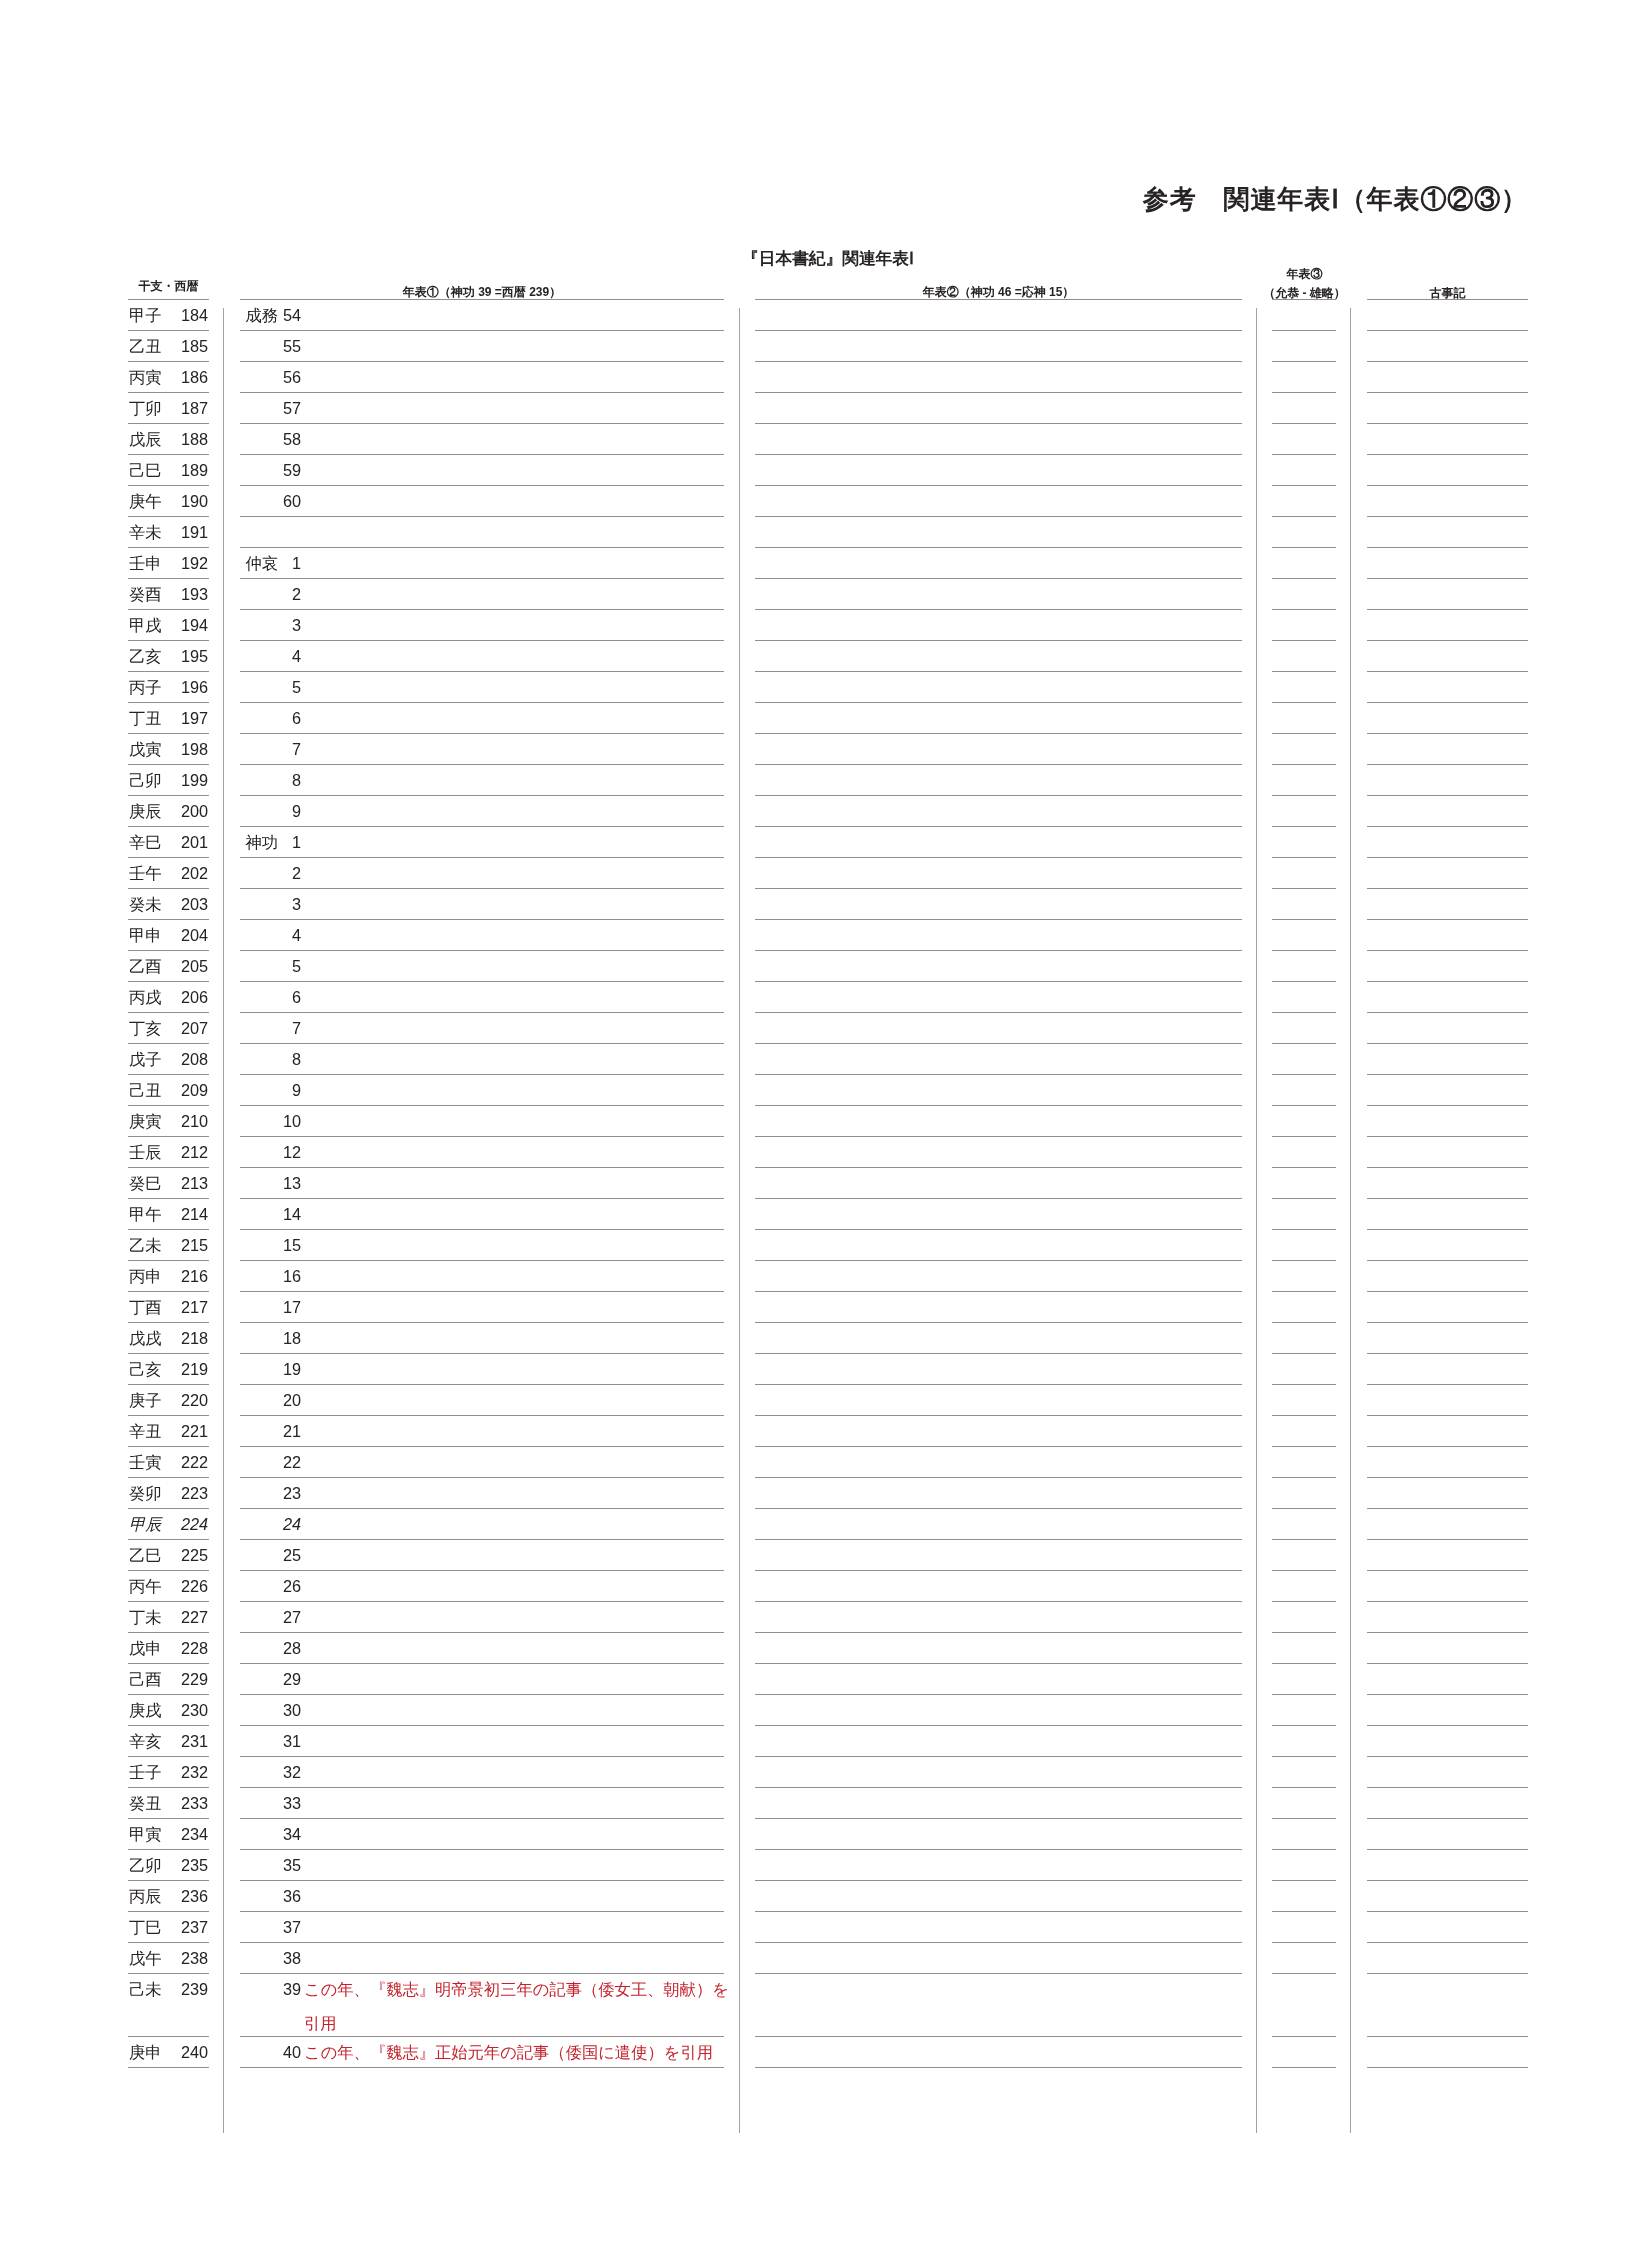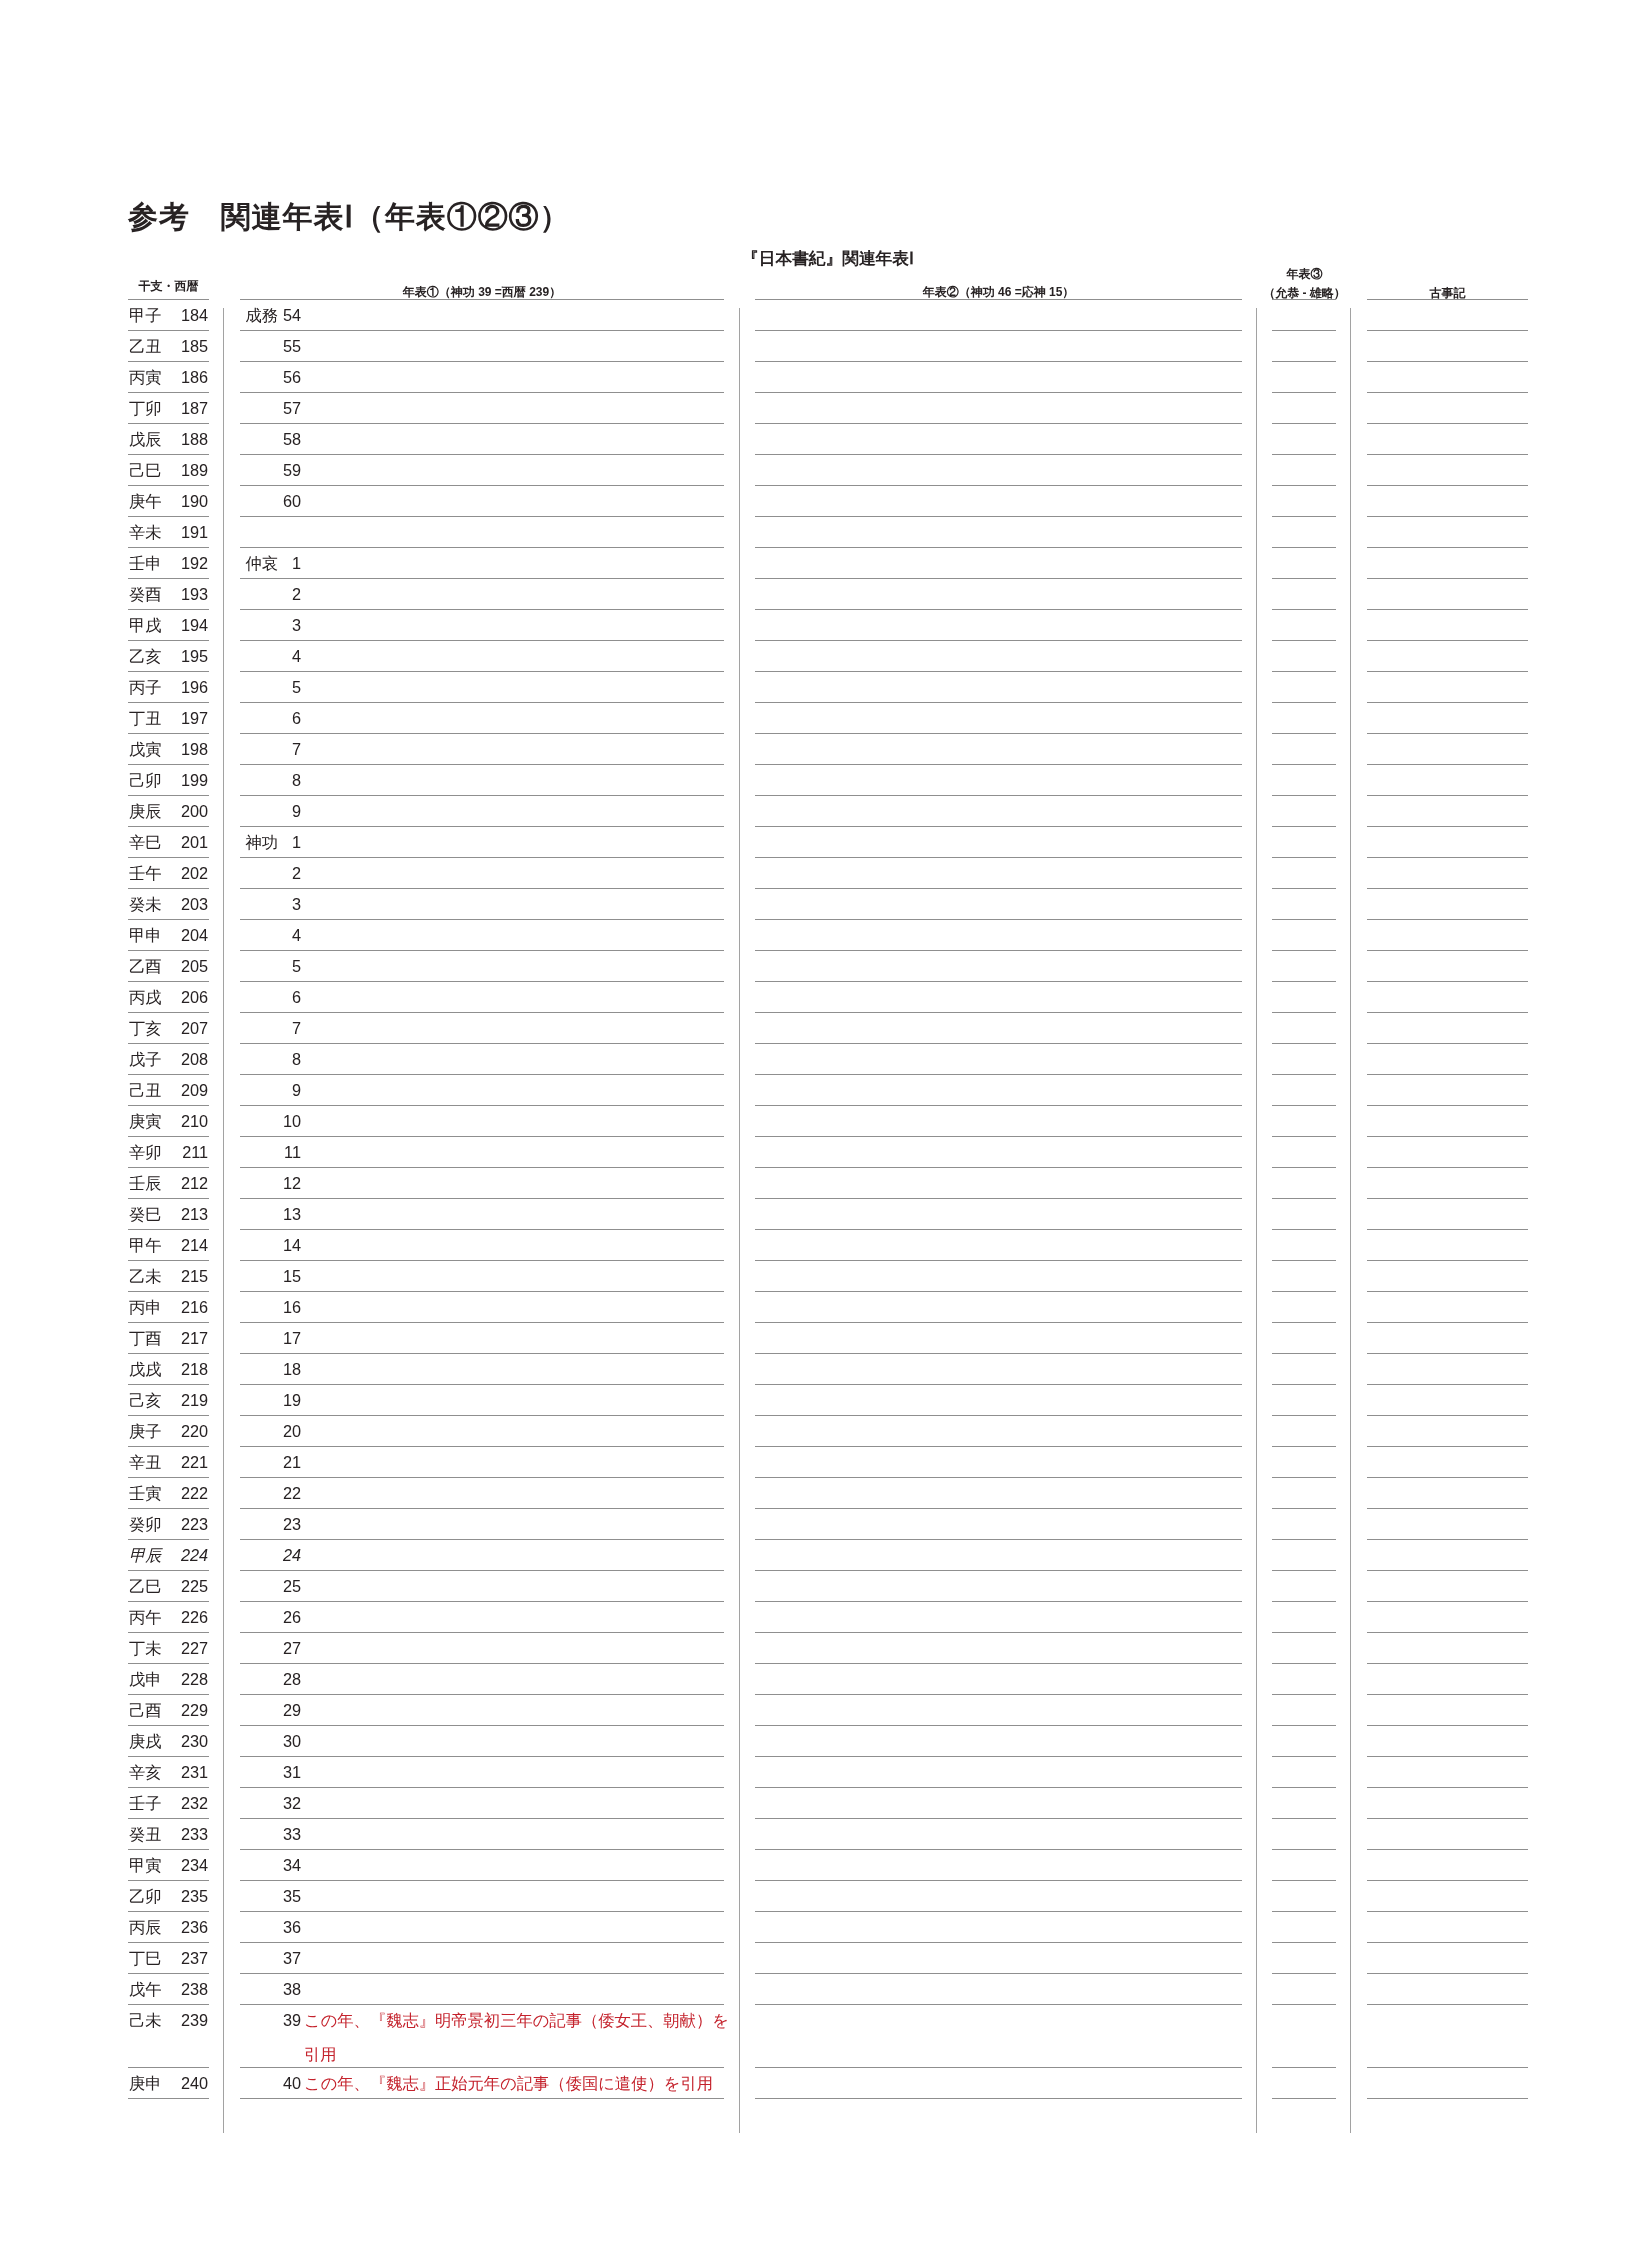--- a/index.html
+++ b/index.html
@@ -13,24 +13,23 @@
     width:1634px;height:2315px;
     background:#ffffff;
     font-family:"Liberation Sans", sans-serif;
     color:var(--ink);
     position:relative;
     overflow:hidden;
   }
   .abs{position:absolute;}
   .title{
     left:128px;top:185px;width:1400px;
-    text-align:left;
-    font-size:30px;font-weight:700;letter-spacing:0.9px;
+    text-align:right;
+    font-size:26px;font-weight:700;letter-spacing:0.9px;
     line-height:29px;
-    margin-top:17px;
   }
   .subtitle{
     left:128px;top:249px;width:1400px;
     text-align:center;
     font-size:16.7px;font-weight:600;
     line-height:19px;
   }
   .hdr{
     font-size:12px;font-weight:600;line-height:18px;
     text-align:center;white-space:nowrap;
@@ -488,35 +487,20 @@
           <span class="era"></span>
           <span class="num">10</span>
         </div>
       </div>
       <div class="cell c2"></div>
       <div class="cell c3"></div>
       <div class="cell c4"></div>
     </div>
     <div class="row" style="height: 31px;">
       <div class="cell c0">
-        <span>辛卯</span>
-        <span>211</span>
-      </div>
-      <div class="cell c1">
-        <div class="c1a">
-          <span class="era"></span>
-          <span class="num">11</span>
-        </div>
-      </div>
-      <div class="cell c2"></div>
-      <div class="cell c3"></div>
-      <div class="cell c4"></div>
-    </div>
-    <div class="row" style="height: 31px;">
-      <div class="cell c0">
         <span>壬辰</span>
         <span>212</span>
       </div>
       <div class="cell c1">
         <div class="c1a">
           <span class="era"></span>
           <span class="num">12</span>
         </div>
       </div>
       <div class="cell c2"></div>

